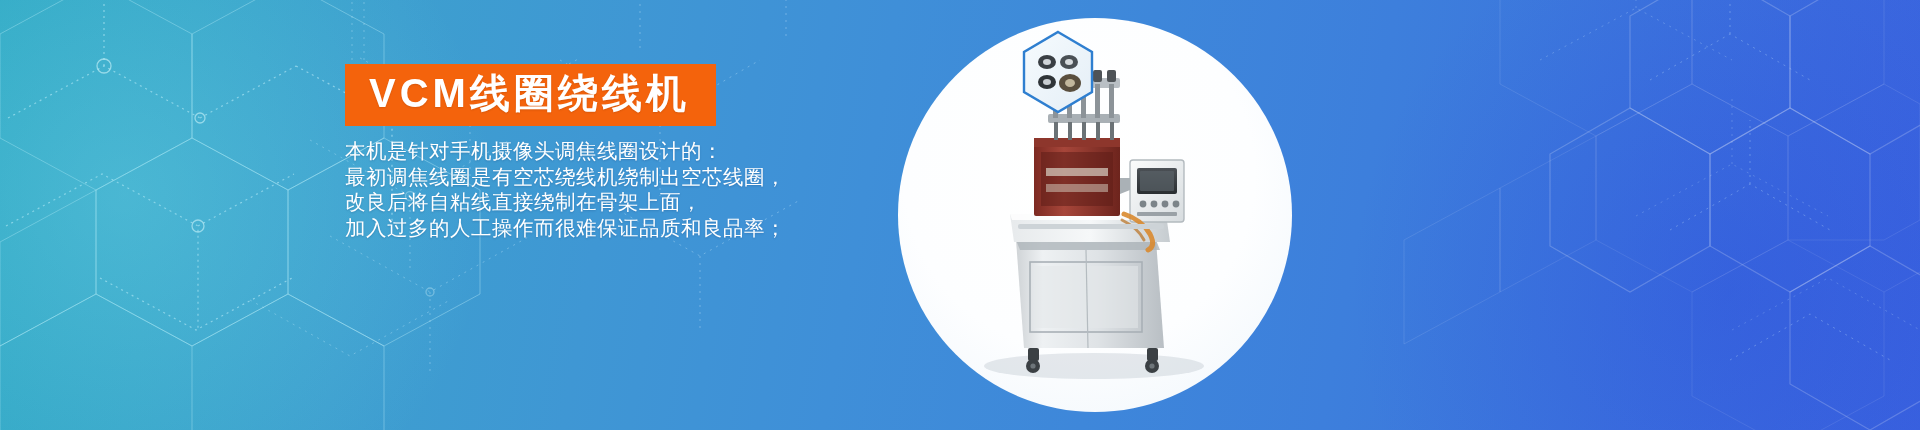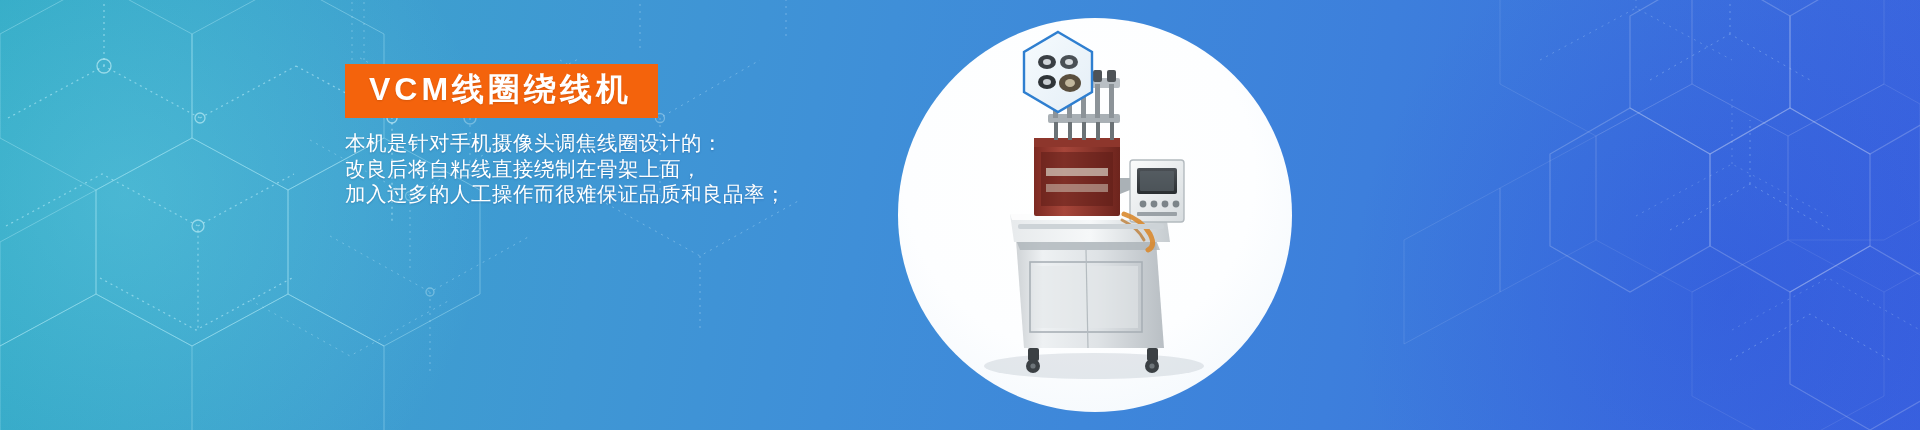--- a/index.html
+++ b/index.html
@@ -56,21 +56,21 @@
 
   .title-box {
     display:inline-block;
     background:#f4630c;
     padding:9px 26px 13px 24px;
     line-height:1;
   }
   .title-box .title-text {
     display:block;
     color:#ffffff;
-    font-size:32px;
+    font-size:40px;
     font-weight:700;
     letter-spacing:4px;
     white-space:nowrap;
     text-shadow:0 1px 2px rgba(0,0,0,.12);
   }
 
   .body-text {
     margin-top:12px;
   }
   .body-line {
@@ -205,20 +205,21 @@
   <div class="glow-r"></div>
 
   <div class="text-col">
 
     <div class="title-box">
       <span class="title-text">VCM线圈绕线机</span>
     </div>
 
     <div class="body-text">
       <span class="body-line">本机是针对手机摄像头调焦线圈设计的：</span>
+      <span class="body-line">最初调焦线圈是有空芯绕线机绕制出空芯线圈，</span>
       <span class="body-line">改良后将自粘线直接绕制在骨架上面，</span>
       <span class="body-line">加入过多的人工操作而很难保证品质和良品率；</span>
     </div>
   </div>
 
   <div class="product-zone">
 
     <div class="photo-circle">
       <div class="machine">
         <svg viewBox="0 0 394 394" xmlns="http://www.w3.org/2000/svg">

